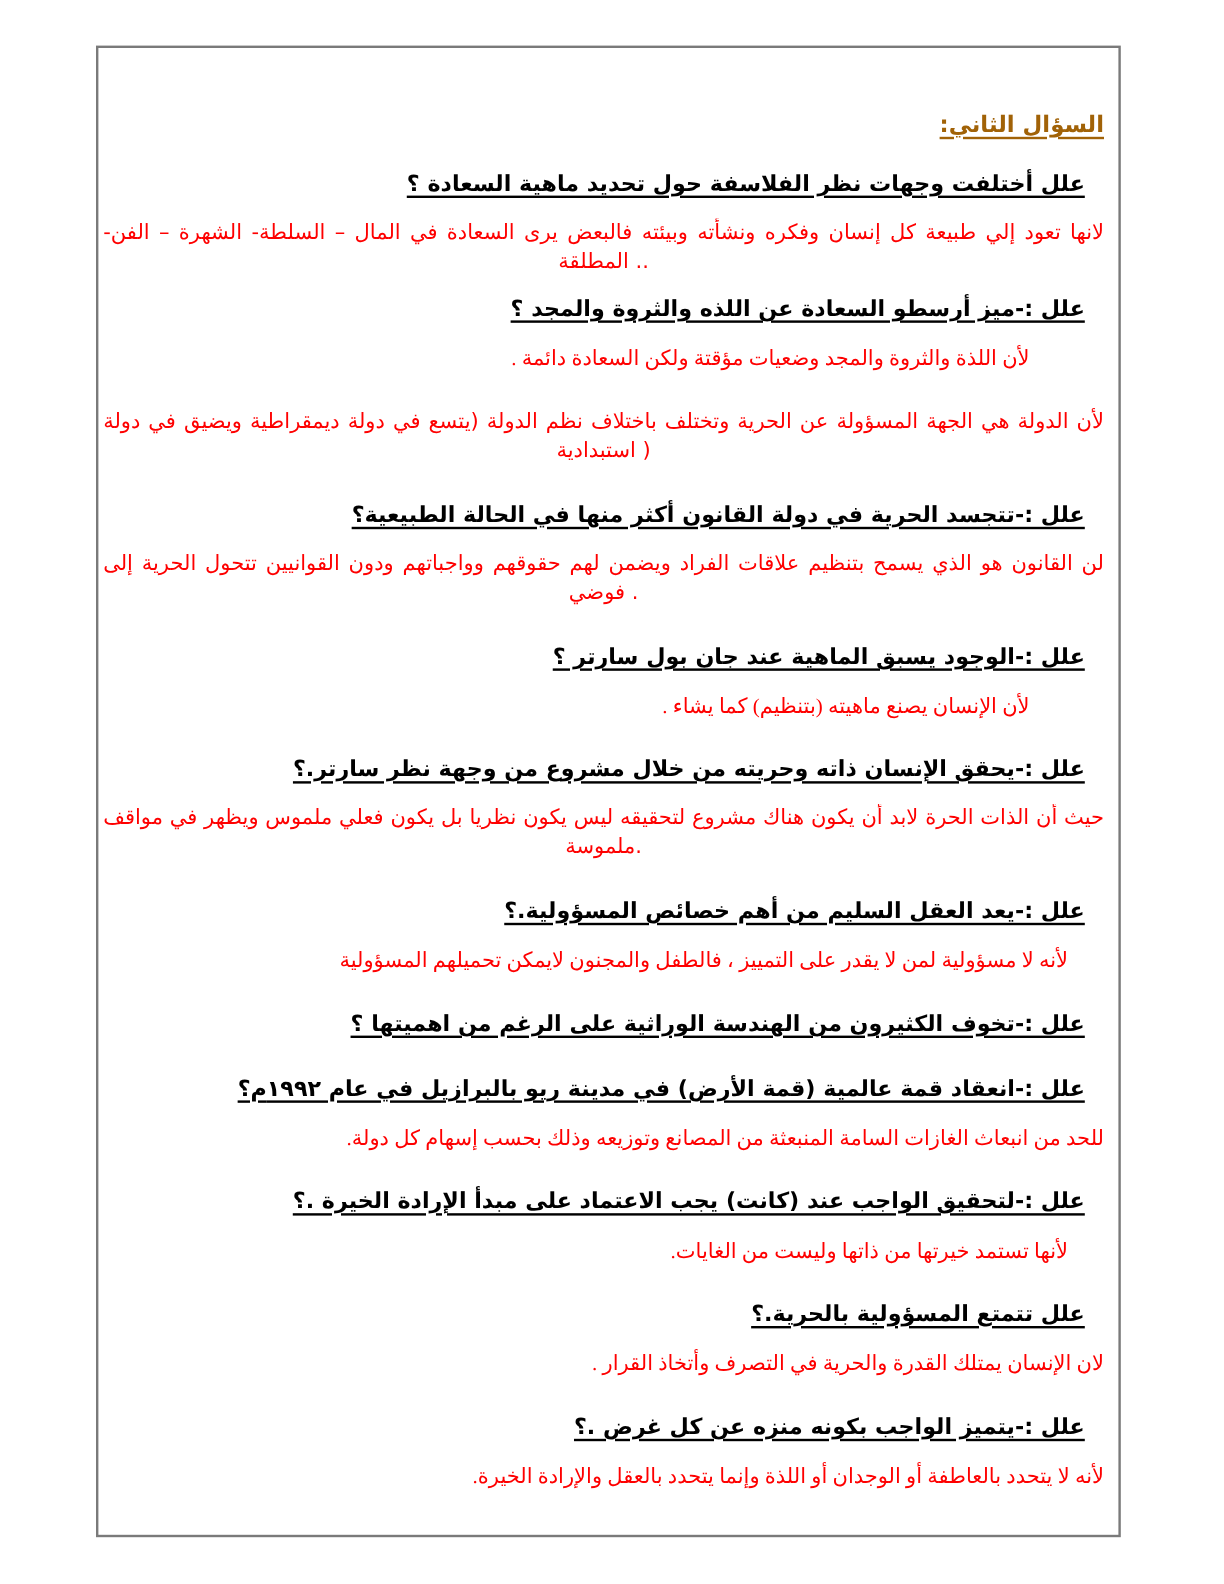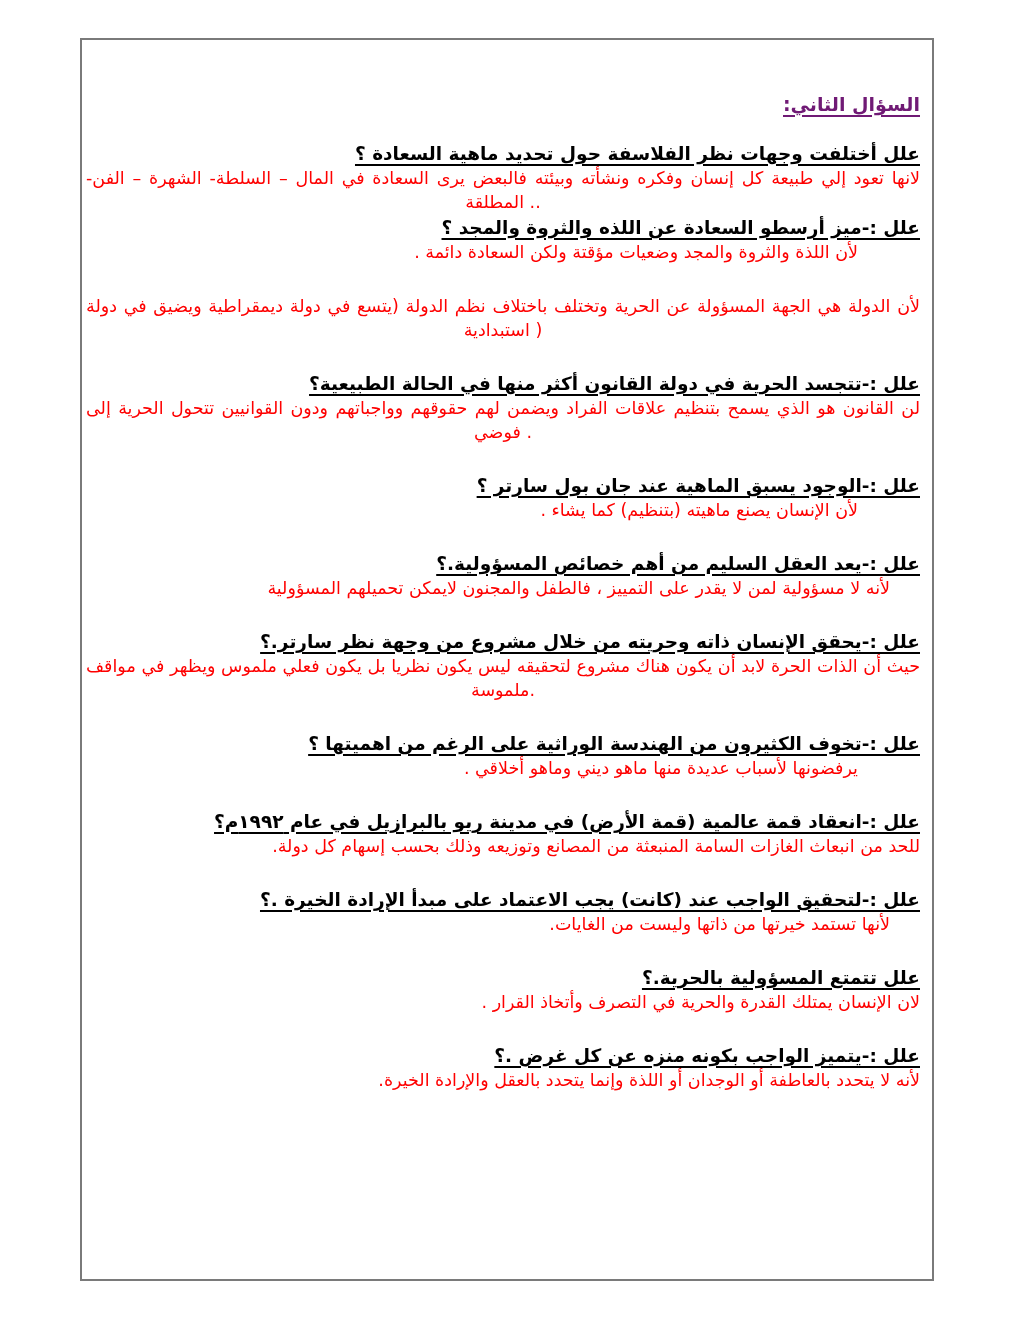--- a/index.html
+++ b/index.html
@@ -22,21 +22,21 @@
   .content{
     position:absolute;
     left:4px;right:12px;top:52px;
   }
   .doc-title{
     direction:rtl;
     text-align:right;
     font-weight:bold;
     font-size:19px;
     line-height:24px;
-    color:#701a75;
+    color:#a16207;
     text-decoration:underline;
     text-decoration-thickness:2px;
     text-underline-offset:4px;
     margin:0 0 26px 0;
   }
   .qa{
     margin:0 0 30px 0;
   }
   .qa.tight{
     margin-bottom:2px;
@@ -44,32 +44,33 @@
   .q{
     direction:rtl;
     text-align:right;
     font-weight:bold;
     font-size:18.5px;
     line-height:24px;
     color:#000000;
     text-decoration:underline;
     text-decoration-thickness:2px;
     text-underline-offset:4px;
-    margin:0;
+    margin:16px;
   }
   .a{
     color:#fe0000;
     font-size:17.5px;
     line-height:24px;
     margin:0;
   }
   
   .a-single{
     direction:rtl;
     text-align:right;
+    font-family:Liberation Serif, serif;
   }
   .indent-lg{ padding-left:0; padding-right:62px; }
   .indent-sm{ padding-right:30px; }
   
   .a-l1{
     direction:ltr;
     text-align:justify;
     text-align-last:justify;
     height:24px;
     overflow:hidden;
@@ -108,33 +109,32 @@
       <div class="a a-l1">لن القانون هو الذي يسمح بتنظيم علاقات الفراد ويضمن لهم حقوقهم وواجباتهم ودون القوانيين تتحول الحرية إلى</div>
       <div class="a a-l2">فوضي .</div>
     </div>
 
     <div class="qa">
       <div class="q">علل :-الوجود يسبق الماهية عند جان بول سارتر ؟</div>
       <div class="a a-single indent-lg">لأن الإنسان يصنع ماهيته  (بتنظيم) كما يشاء .</div>
     </div>
 
     <div class="qa">
-      <div class="q">علل :-يعد العقل السليم من أهم خصائص المسؤولية.؟</div>
-      <div class="a a-single indent-sm">لأنه لا مسؤولية لمن لا يقدر  على التمييز ، فالطفل والمجنون لايمكن تحميلهم المسؤولية</div>
-    </div>
-
-    <div class="qa">
       <div class="q">علل :-يحقق الإنسان ذاته وحريته من خلال مشروع من وجهة نظر سارتر.؟</div>
       <div class="a a-l1">حيث أن الذات الحرة لابد أن يكون هناك مشروع لتحقيقه ليس يكون نظريا بل يكون فعلي ملموس ويظهر في مواقف</div>
       <div class="a a-l2">ملموسة.</div>
     </div>
 
     <div class="qa">
+      <div class="q">علل :-يعد العقل السليم من أهم خصائص المسؤولية.؟</div>
+      <div class="a a-single indent-sm">لأنه لا مسؤولية لمن لا يقدر  على التمييز ، فالطفل والمجنون لايمكن تحميلهم المسؤولية</div>
+    </div>
+
+    <div class="qa">
       <div class="q">علل :-تخوف الكثيرون من الهندسة الوراثية على الرغم من اهميتها ؟</div>
-      <div class="a a-single indent-lg">يرفضونها لأسباب عديدة منها ماهو ديني وماهو أخلاقي .</div>
     </div>
 
     <div class="qa">
       <div class="q">علل :-انعقاد قمة عالمية (قمة الأرض) في مدينة ريو بالبرازيل في عام ١٩٩٢م؟</div>
       <div class="a a-single">للحد من انبعاث الغازات السامة المنبعثة من المصانع وتوزيعه وذلك بحسب إسهام كل دولة.</div>
     </div>
 
     <div class="qa">
       <div class="q">علل :-لتحقيق الواجب عند (كانت) يجب الاعتماد على مبدأ الإرادة الخيرة .؟</div>
       <div class="a a-single indent-sm">لأنها تستمد خيرتها من ذاتها وليست من الغايات.</div>

